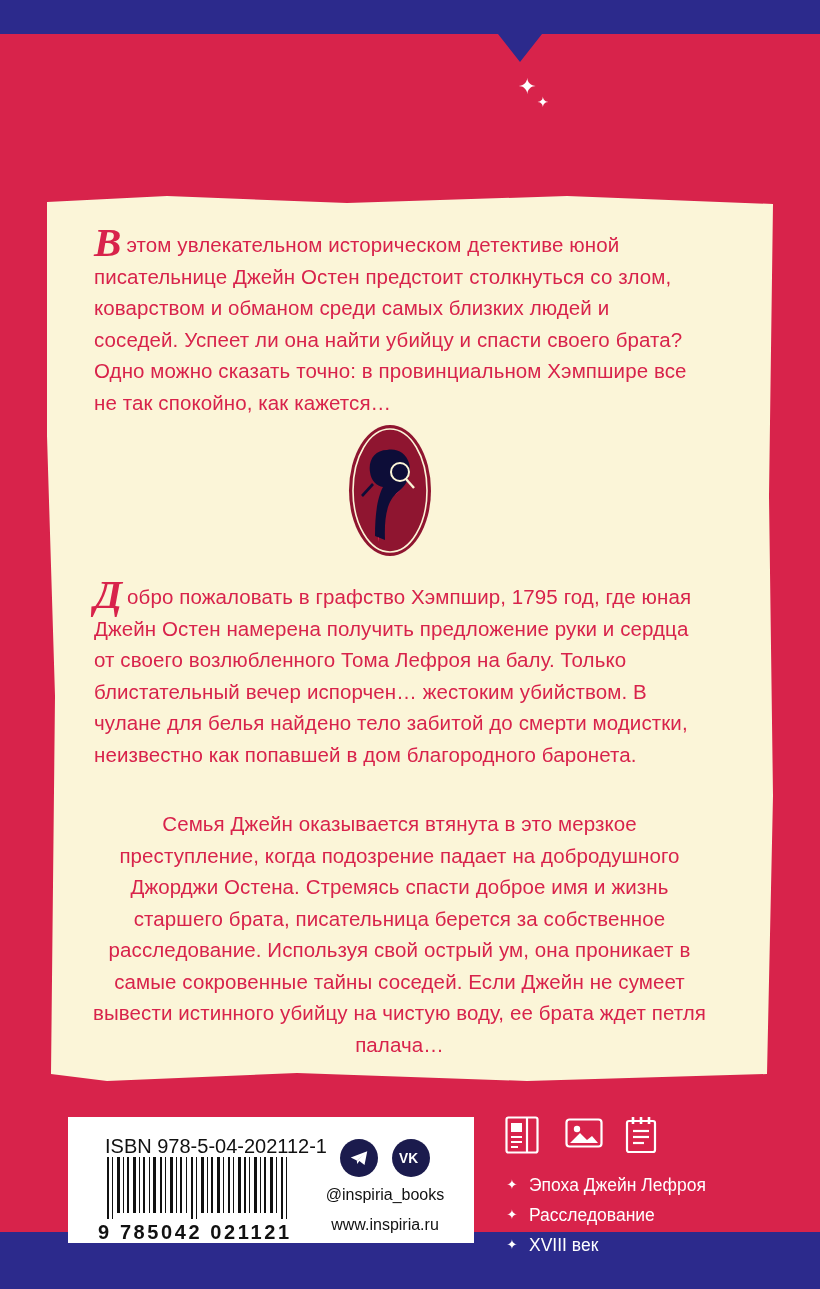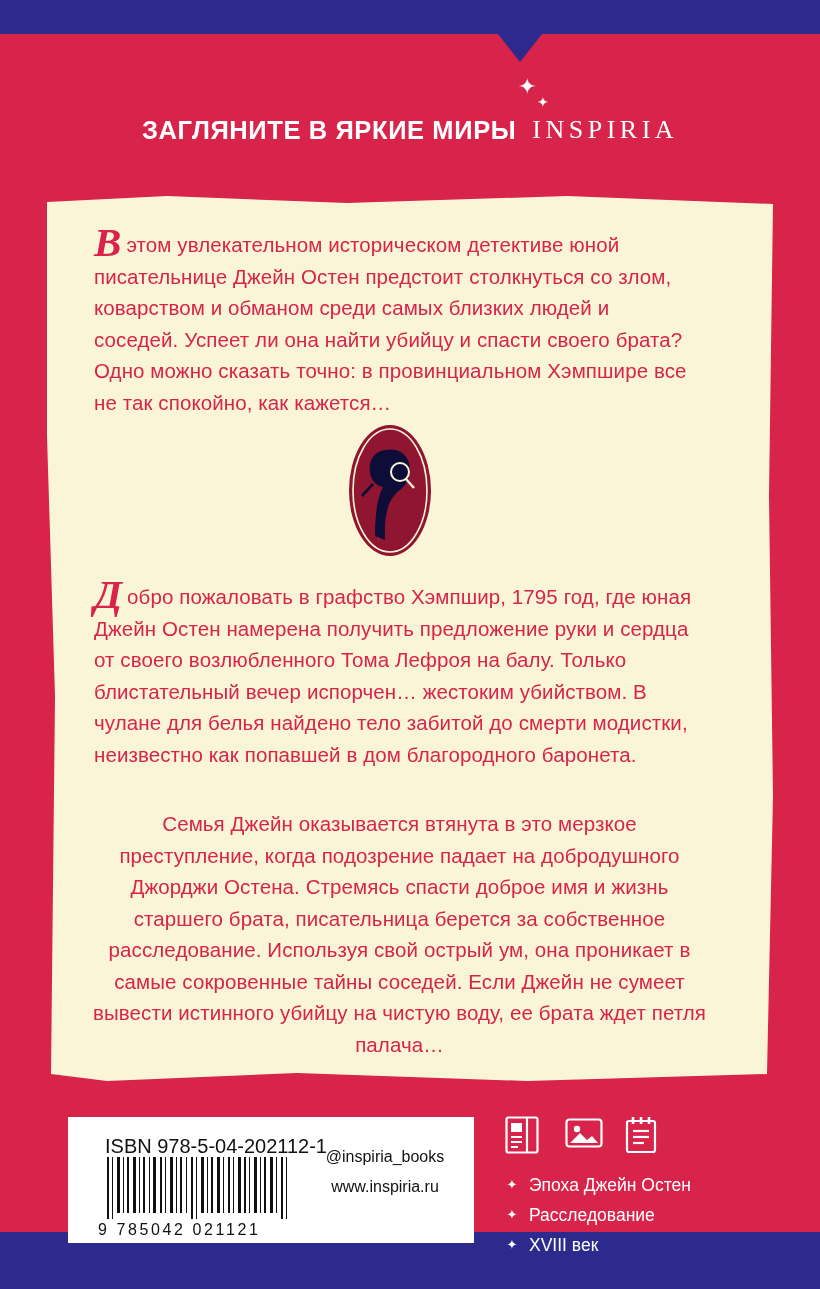--- a/index.html
+++ b/index.html
@@ -181,24 +181,25 @@
     position: absolute;
     left: 37px;
     top: 40px;
     width: 190px;
     height: 62px;
   }
   .barcode-digits {
     position: absolute;
     left: 30px;
     top: 104px;
-    font-size: 16px;
+    font-size: 20px;
     letter-spacing: 2.6px;
     color: #111111;
     font-family: "Liberation Sans", sans-serif;
+    font-weight: bold;
   }
   .social {
     position: absolute;
     left: 242px;
     top: 22px;
     width: 160px;
   }
   .social-icons {
     display: flex;
     gap: 14px;
@@ -262,23 +263,20 @@
 
 <div class="cover">
 
   <div class="crimson-panel"></div>
   <div class="top-blue-strip"></div>
   <div class="bottom-blue-strip"></div>
 
   <div class="sparkle sparkle-1">✦</div>
   <div class="sparkle sparkle-2">✦</div>
 
-  <div class="header">
-    <span class="header-tagline">ЗАГЛЯНИТЕ В ЯРКИЕ МИРЫ</span><span class="header-brand">INSPIRIA</span>
-  </div>
 
   <div class="paper"></div>
 
   <div class="paper-inner">
 
     <div class="para para-1">
       <span class="dropcap">В</span><span> этом увлекательном историческом детективе юной писательнице Джейн Остен предстоит столкнуться со злом, коварством и обманом среди самых близких людей и соседей. Успеет ли она найти убийцу и спасти своего брата? Одно можно сказать точно: в провинциальном Хэмпшире все не так спокойно, как кажется…</span>
     </div>
 
     <div class="emblem">
@@ -339,20 +337,33 @@
           <rect x="165" y="0" width="3" height="56"></rect>
           <rect x="171" y="0" width="1" height="56"></rect>
           <rect x="176" y="0" width="2" height="62"></rect>
           <rect x="181" y="0" width="1" height="62"></rect>
         </g>
       </svg>
     </div>
     <div class="barcode-digits">9 785042 021121</div>
 
     <div class="social">
+      <div class="social-icons">
+        <div class="social-icon">
+          <svg viewBox="0 0 24 24" width="22" height="22" xmlns="http://www.w3.org/2000/svg">
+            <path d="M3 11.5 L21 4.5 L18 19.5 L12.4 15.4 L10 18.6 L9.6 14.6 Z" fill="#ffffff"></path>
+            <path d="M9.6 14.6 L18.4 7.2 L10 15.2 Z" fill="#c9c9de"></path>
+          </svg>
+        </div>
+        <div class="social-icon">
+          <svg viewBox="0 0 28 18" width="24" height="16" xmlns="http://www.w3.org/2000/svg">
+            <text x="0" y="15" font-family="Liberation Sans, sans-serif" font-size="16" font-weight="bold" fill="#ffffff">VK</text>
+          </svg>
+        </div>
+      </div>
       <div class="social-line">@inspiria_books</div>
       <div class="social-line">www.inspiria.ru</div>
     </div>
   </div>
 
   <div class="tags">
     <div class="tag-icons">
       <div class="tag-icon">
         <svg viewBox="0 0 34 38" width="34" height="38" xmlns="http://www.w3.org/2000/svg">
           <rect x="1.5" y="1.5" width="31" height="35" rx="2" fill="none" stroke="#ffffff" stroke-width="2.2"></rect>
@@ -378,21 +389,21 @@
           <line x1="24" y1="1" x2="24" y2="8" stroke="#ffffff" stroke-width="2.6"></line>
           <line x1="8" y1="15" x2="24" y2="15" stroke="#ffffff" stroke-width="2.2"></line>
           <line x1="8" y1="21" x2="24" y2="21" stroke="#ffffff" stroke-width="2.2"></line>
           <line x1="8" y1="27" x2="19" y2="27" stroke="#ffffff" stroke-width="2.2"></line>
         </svg>
       </div>
     </div>
 
     <div class="tag-row">
       <span class="tag-bullet">✦</span>
-      <span>Эпоха Джейн Остен</span>
+      <span>Эпоха Джейн Лефроя</span>
     </div>
     <div class="tag-row">
       <span class="tag-bullet">✦</span>
       <span>Расследование</span>
     </div>
     <div class="tag-row">
       <span class="tag-bullet">✦</span>
       <span>XVIII век</span>
     </div>
   </div>

